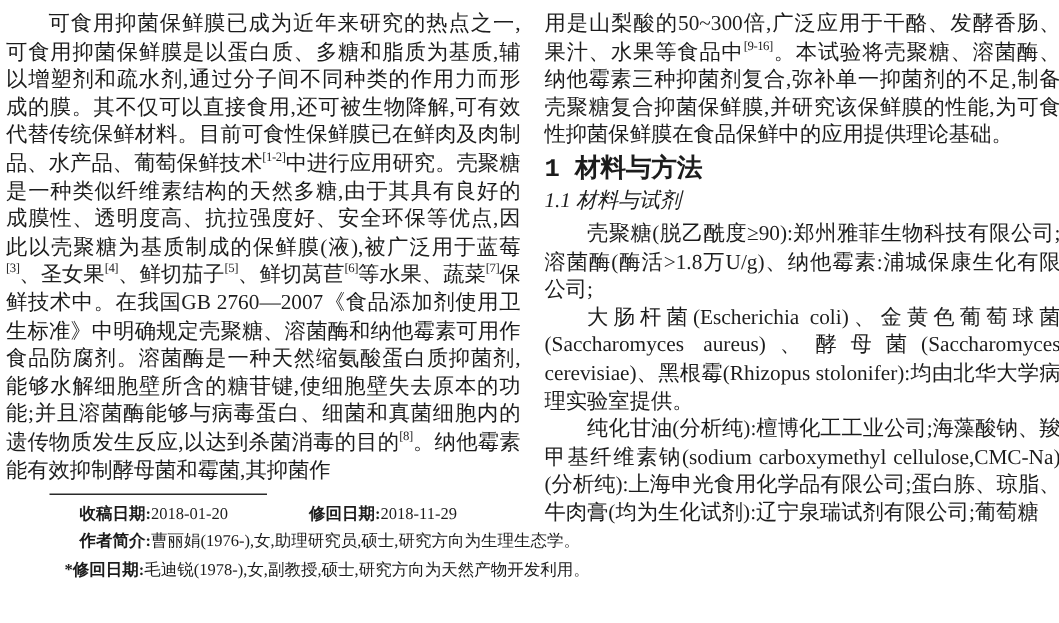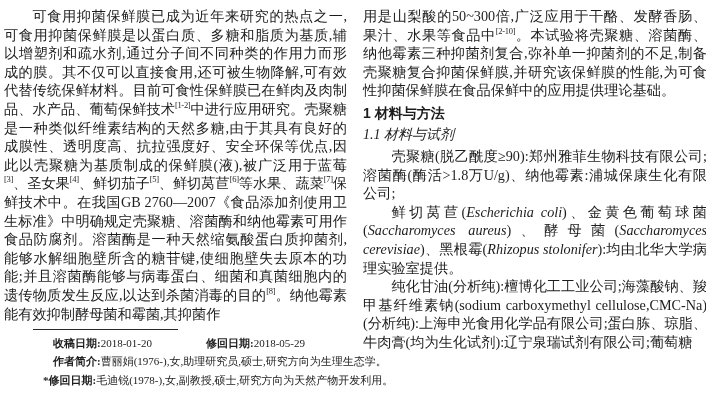--- a/index.html
+++ b/index.html
@@ -25,25 +25,25 @@
   }
   .col-right { width: 344px; }
   .para { margin: 0; }
   .indent { text-indent: 2em; }
   sup {
     font-size: 8.5px;
     line-height: 0;
     vertical-align: super;
     letter-spacing: -0.3px;
   }
-  .it { font-style: italic; }
+  .it { }
   .sec {
     margin: 5px 0 4px 0;
-    font-family: Liberation Sans, sans-serif;
-    font-size: 14px;
+    font-family: Liberation Mono, monospace;
+    font-size: 17px;
     font-weight: bold;
     line-height: 17px;
     text-align: left;
   }
   .subsec {
     margin: 0 12px 4px 0;
     font-size: 14px;
     font-weight: normal;
     font-style: italic;
     line-height: 17px;
@@ -67,34 +67,34 @@
   .f-line.corr { margin-left: -10px; }
 </style>
 </head>
 <body style="color: rgb(28, 28, 28); background: rgb(255, 255, 255);">
 
 <div class="columns">
   <div class="col">
     <p class="para indent"><span>可食用抑菌保鲜膜已成为近年来研究的热点之一,可食用抑菌保鲜膜是以蛋白质、多糖和脂质为基质,辅以增塑剂和疏水剂,通过分子间不同种类的作用力而形成的膜。其不仅可以直接食用,还可被生物降解,可有效代替传统保鲜材料。目前可食性保鲜膜已在鲜肉及肉制品、水产品、葡萄保鲜技术</span><sup>[1-2]</sup><span>中进行应用研究。壳聚糖是一种类似纤维素结构的天然多糖,由于其具有良好的成膜性、透明度高、抗拉强度好、安全环保等优点,因此以壳聚糖为基质制成的保鲜膜(液),被广泛用于蓝莓</span><sup>[3]</sup><span>、圣女果</span><sup>[4]</sup><span>、鲜切茄子</span><sup>[5]</sup><span>、鲜切莴苣</span><sup>[6]</sup><span>等水果、蔬菜</span><sup>[7]</sup><span>保鲜技术中。在我国GB 2760—2007《食品添加剂使用卫生标准》中明确规定壳聚糖、溶菌酶和纳他霉素可用作食品防腐剂。溶菌酶是一种天然缩氨酸蛋白质抑菌剂,能够水解细胞壁所含的糖苷键,使细胞壁失去原本的功能;并且溶菌酶能够与病毒蛋白、细菌和真菌细胞内的遗传物质发生反应,以达到杀菌消毒的目的</span><sup>[8]</sup><span>。纳他霉素能有效抑制酵母菌和霉菌,其抑菌作</span></p>
   </div>
   <div class="col col-right">
-    <p class="para"><span>用是山梨酸的50~300倍,广泛应用于干酪、发酵香肠、果汁、水果等食品中</span><sup>[2-10]</sup><span>。本试验将壳聚糖、溶菌酶、纳他霉素三种抑菌剂复合,弥补单一抑菌剂的不足,制备壳聚糖复合抑菌保鲜膜,并研究该保鲜膜的性能,为可食性抑菌保鲜膜在食品保鲜中的应用提供理论基础。</span></p>
+    <p class="para"><span>用是山梨酸的50~300倍,广泛应用于干酪、发酵香肠、果汁、水果等食品中</span><sup>[9-16]</sup><span>。本试验将壳聚糖、溶菌酶、纳他霉素三种抑菌剂复合,弥补单一抑菌剂的不足,制备壳聚糖复合抑菌保鲜膜,并研究该保鲜膜的性能,为可食性抑菌保鲜膜在食品保鲜中的应用提供理论基础。</span></p>
     <h2 class="sec">1 材料与方法</h2>
     <h3 class="subsec">1.1 材料与试剂</h3>
     <p class="para indent"><span>壳聚糖(脱乙酰度≥90):郑州雅菲生物科技有限公司;溶菌酶(酶活&gt;1.8万U/g)、纳他霉素:浦城保康生化有限公司;</span></p>
-    <p class="para indent"><span>鲜切莴苣(</span><span class="it">Escherichia coli</span><span>)、金黄色葡萄球菌(</span><span class="it">Saccharomyces aureus</span><span>)、酵母菌(</span><span class="it">Saccharomyces cerevisiae</span><span>)、黑根霉(</span><span class="it">Rhizopus stolonifer</span><span>):均由北华大学病理实验室提供。</span></p>
+    <p class="para indent"><span>大肠杆菌(</span><span class="it">Escherichia coli</span><span>)、金黄色葡萄球菌(</span><span class="it">Saccharomyces aureus</span><span>)、酵母菌(</span><span class="it">Saccharomyces cerevisiae</span><span>)、黑根霉(</span><span class="it">Rhizopus stolonifer</span><span>):均由北华大学病理实验室提供。</span></p>
     <p class="para indent"><span>纯化甘油(分析纯):檀博化工工业公司;海藻酸钠、羧甲基纤维素钠(sodium carboxymethyl cellulose,CMC-Na)(分析纯):上海申光食用化学品有限公司;蛋白胨、琼脂、牛肉膏(均为生化试剂):辽宁泉瑞试剂有限公司;葡萄糖</span></p>
   </div>
 </div>
 
 <div class="footnote-rule"></div>
 
 <div class="footnote">
   <div class="f-line">
-    <b>收稿日期:</b><span>2018-01-20</span><b class="revised-label">修回日期:</b><span>2018-05-29</span>
+    <b>收稿日期:</b><span>2018-01-20</span><b class="revised-label">修回日期:</b><span>2018-11-29</span>
   </div>
   <div class="f-line">
     <b>作者简介:</b><span>曹丽娟(1976-),女,助理研究员,硕士,研究方向为生理生态学。</span>
   </div>
   <div class="f-line corr">
     <b>*修回日期:</b><span>毛迪锐(1978-),女,副教授,硕士,研究方向为天然产物开发利用。</span>
   </div>
 </div>
 
 </body></html>

